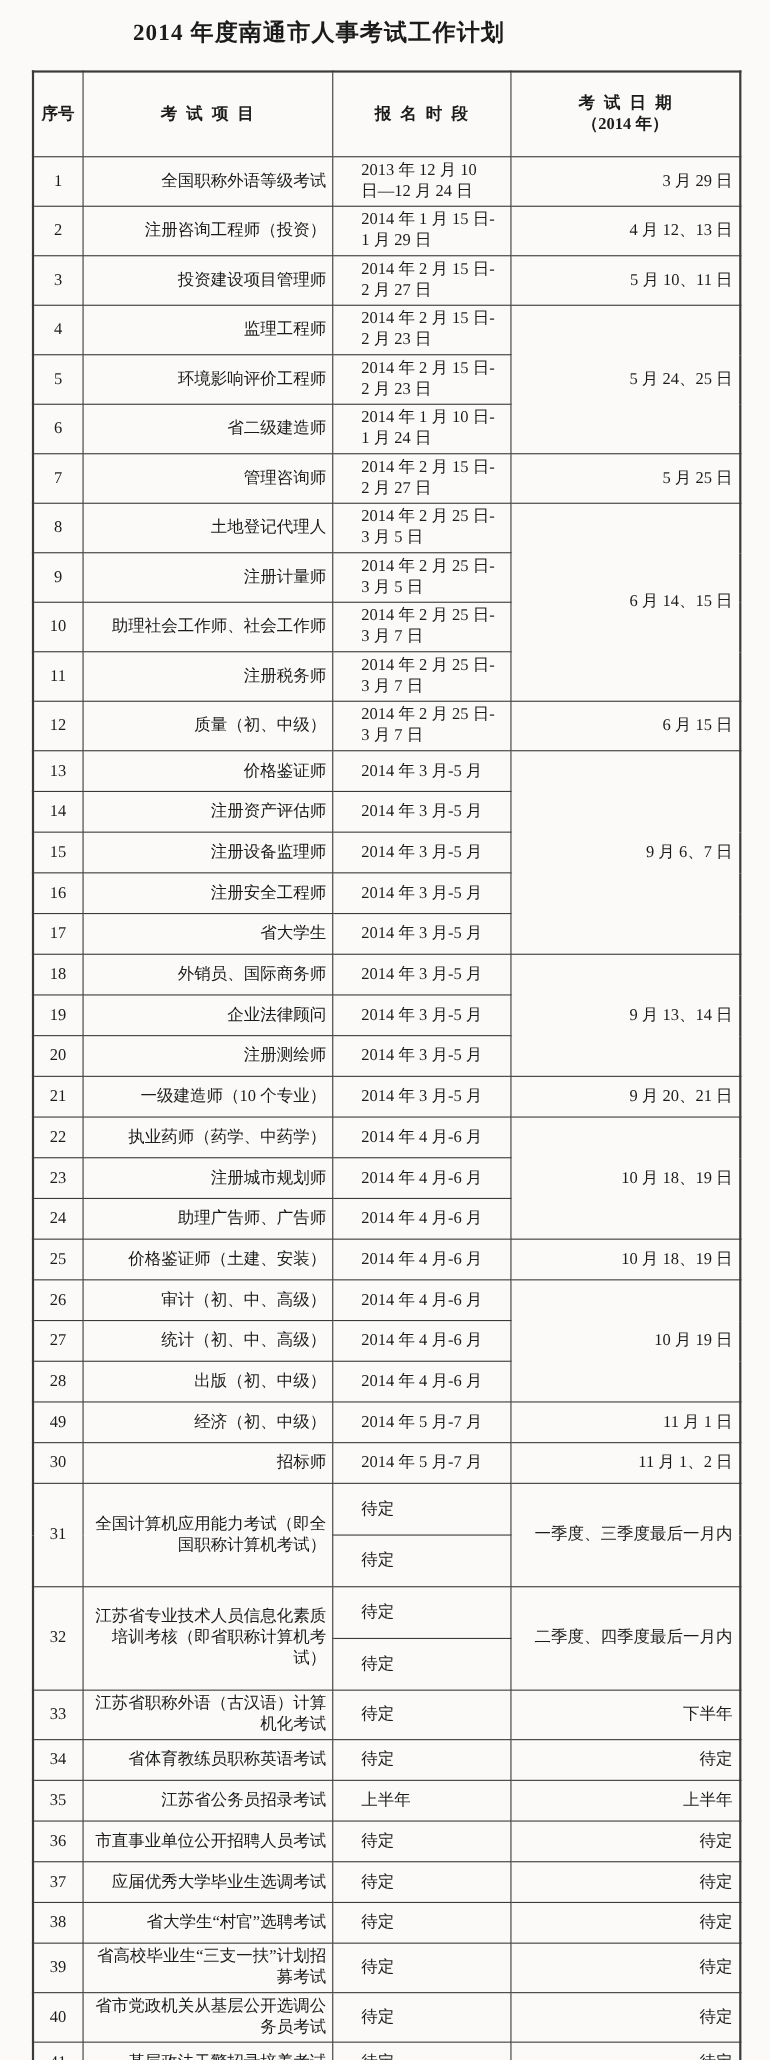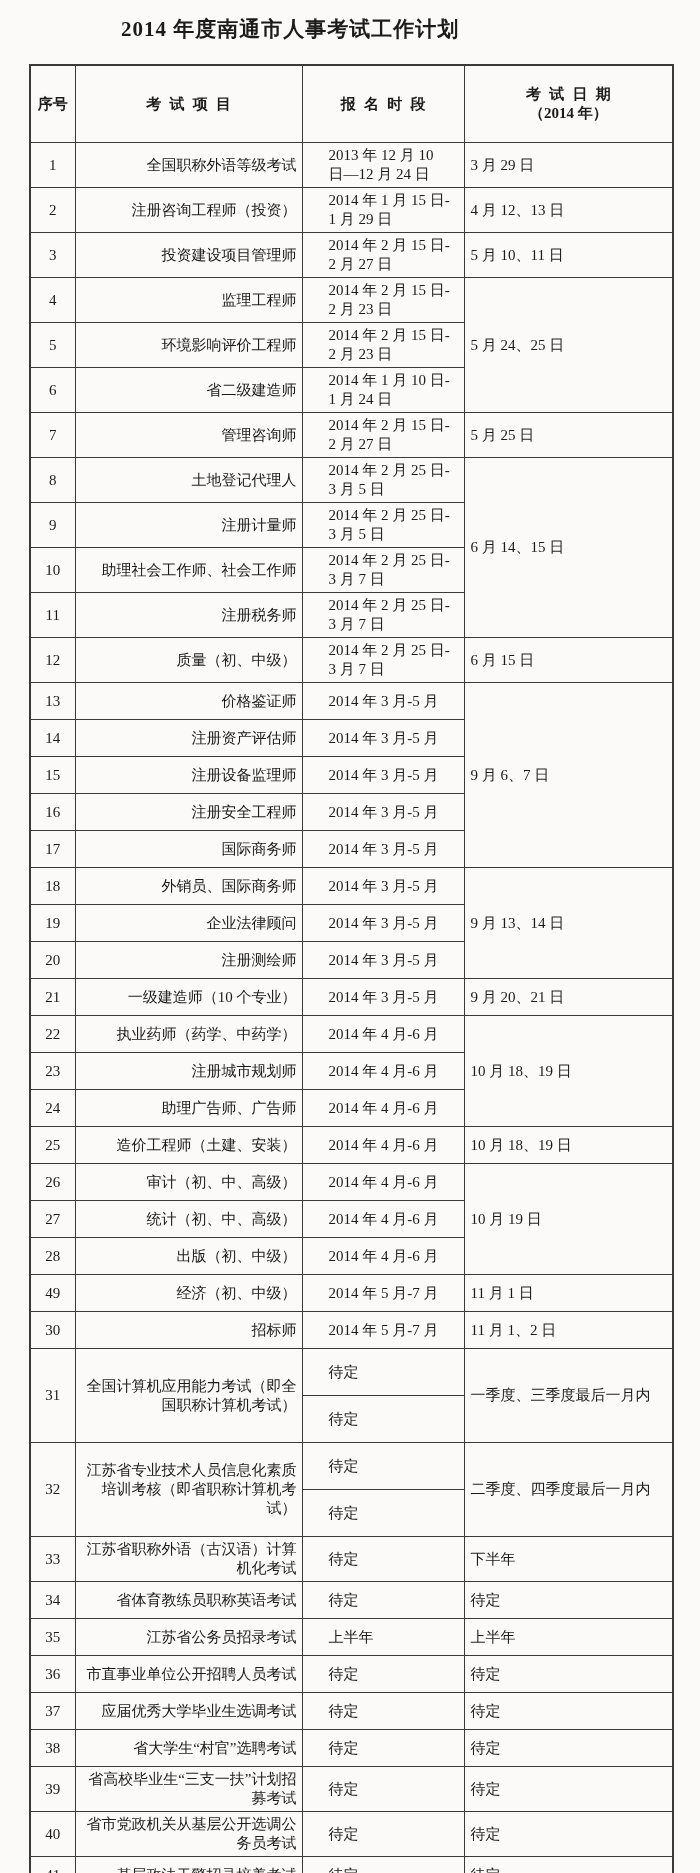--- a/index.html
+++ b/index.html
@@ -31,21 +31,21 @@
     font-size:15px;
     line-height:19px;
     padding:3px 6px;
     height:30px;
     vertical-align:middle;
     word-break:break-all;
   }
   .c1{text-align:center;padding:3px 2px;}
   .c2{padding-left:10px;padding-right:5px;text-align:right;}
   .c3{padding-left:26px;padding-right:12px;}
-  .c4{text-align:left;margin-left:10px;}
+  .c4{text-align:right;margin-left:10px;}
   tr.hdr td{font-weight:bold;text-align:center;height:70px;font-size:15px;}
   .sp{letter-spacing:0.55em;text-indent:0.55em;}
   .hno{line-height:24px;letter-spacing:0;}
   .sub{height:40px;}
 </style>
 </head>
 <body>
 
 <div class="page">
 
@@ -153,21 +153,21 @@
       <td class="c2">注册设备监理师</td>
       <td class="c3">2014 年 3 月-5 月</td>
     </tr>
     <tr>
       <td class="c1">16</td>
       <td class="c2">注册安全工程师</td>
       <td class="c3">2014 年 3 月-5 月</td>
     </tr>
     <tr>
       <td class="c1">17</td>
-      <td class="c2">国际商务师</td>
+      <td class="c2">省大学生</td>
       <td class="c3">2014 年 3 月-5 月</td>
     </tr>
     <tr>
       <td class="c1">18</td>
       <td class="c2">外销员、国际商务师</td>
       <td class="c3">2014 年 3 月-5 月</td>
       <td class="c4" rowspan="3">9 月 13、14 日</td>
     </tr>
     <tr>
       <td class="c1">19</td>
@@ -196,21 +196,21 @@
       <td class="c2">注册城市规划师</td>
       <td class="c3">2014 年 4 月-6 月</td>
     </tr>
     <tr>
       <td class="c1">24</td>
       <td class="c2">助理广告师、广告师</td>
       <td class="c3">2014 年 4 月-6 月</td>
     </tr>
     <tr>
       <td class="c1">25</td>
-      <td class="c2">造价工程师（土建、安装）</td>
+      <td class="c2">价格鉴证师（土建、安装）</td>
       <td class="c3">2014 年 4 月-6 月</td>
       <td class="c4">10 月 18、19 日</td>
     </tr>
     <tr>
       <td class="c1">26</td>
       <td class="c2">审计（初、中、高级）</td>
       <td class="c3">2014 年 4 月-6 月</td>
       <td class="c4" rowspan="3">10 月 19 日</td>
     </tr>
     <tr>

